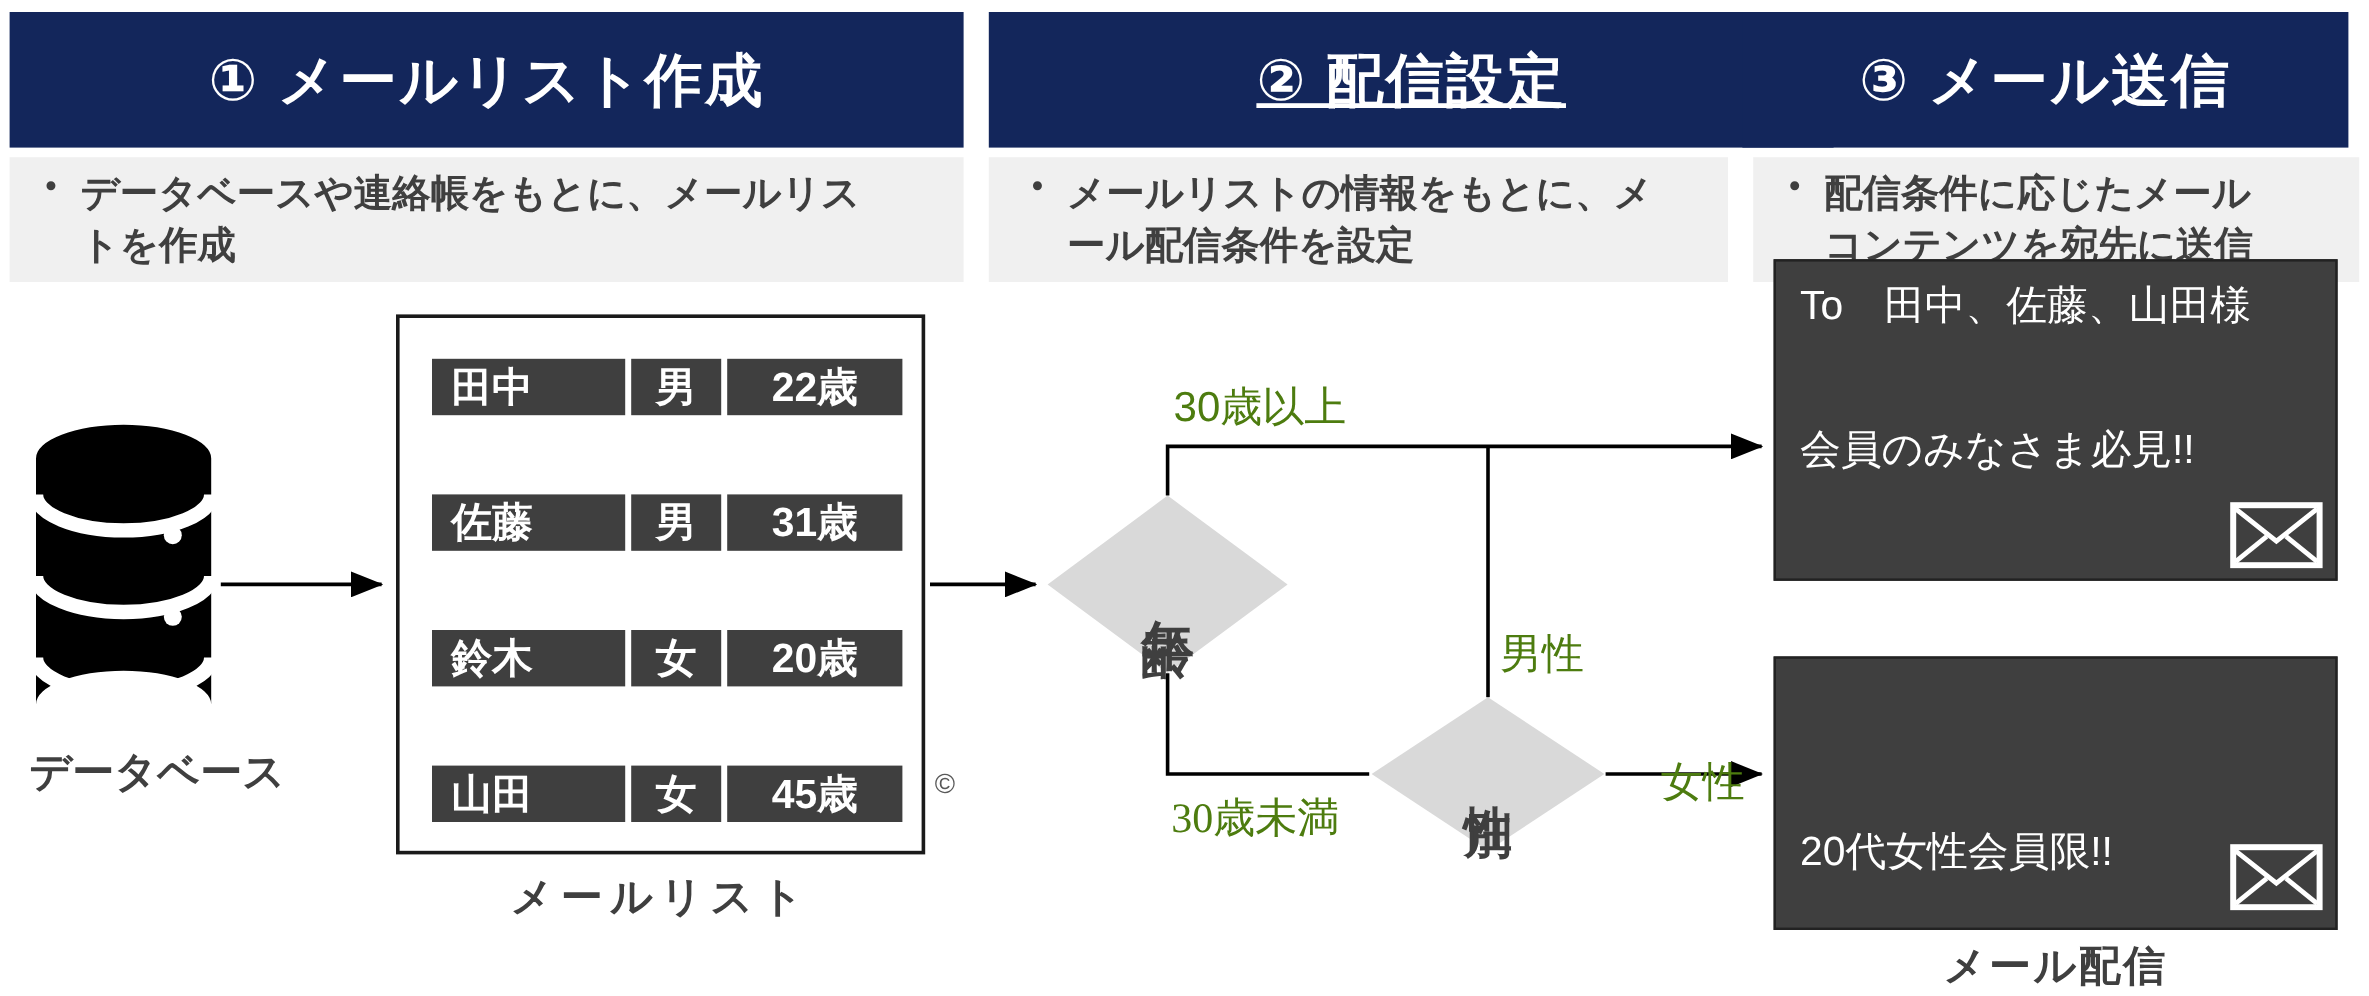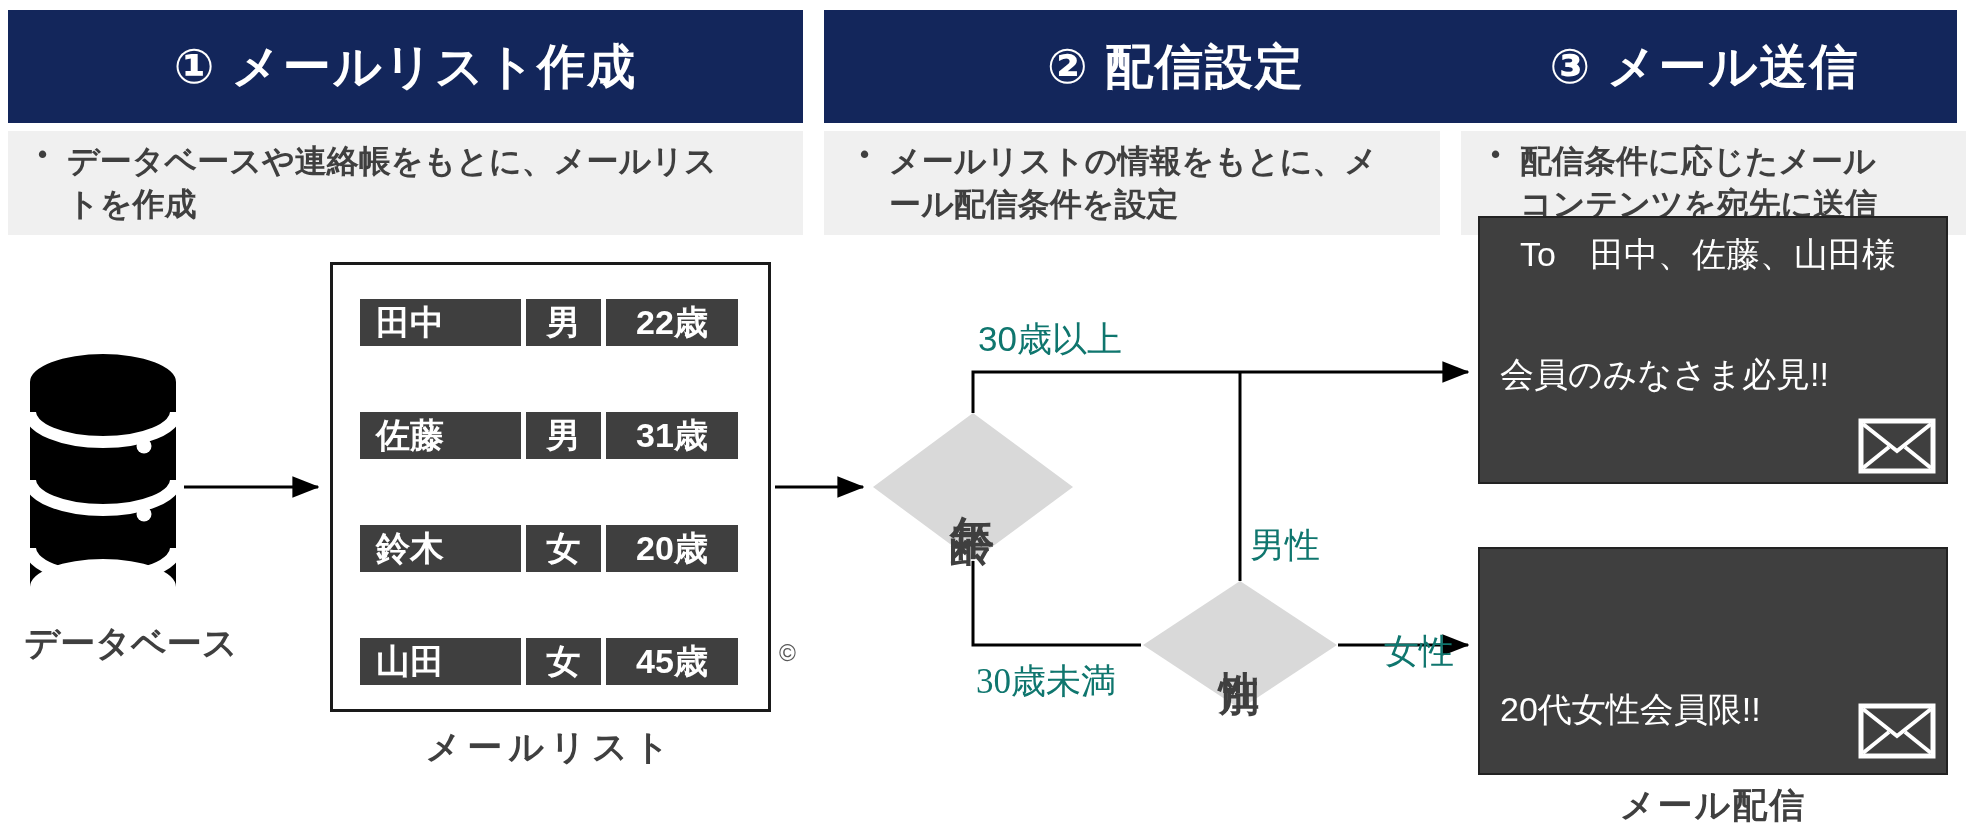--- a/index.html
+++ b/index.html
@@ -7,21 +7,21 @@
     position:relative;width:1974px;height:830px;background:#ffffff;overflow:hidden;
     font-family:"Liberation Sans","DejaVu Sans",sans-serif;
   }
   
   .col-header{
     position:absolute;top:10px;height:113px;background:#13265B;color:#ffffff;
     font-weight:bold;font-size:48px;display:flex;align-items:center;justify-content:center;
     letter-spacing:2px;
   }
   .h1{left:8px;width:795px;}
-  .h2{left:824px;width:704px;}
+  .h2{left:824px;width:704px;text-decoration:underline;}
   .h3{left:1452px;width:505px;}
   
   .col-band{
     position:absolute;top:131px;height:104px;background:#F0F0F0;color:#3F3F3F;
     font-weight:bold;font-size:32px;display:flex;align-items:center;box-sizing:border-box;
   }
   .b1{left:8px;width:795px;padding-left:30px;}
   .b2{left:824px;width:616px;padding-left:36px;}
   .b3{left:1461px;width:505px;padding-left:30px;}
   .bullet{font-size:26px;margin-right:20px;align-self:flex-start;margin-top:8px;}
@@ -32,39 +32,39 @@
   .db-icon{position:absolute;left:28px;top:352px;}
   .db-label{position:absolute;left:0px;top:620px;width:262px;text-align:center;
     font-weight:bold;font-size:35px;color:#3F3F3F;}
   
   .mail-list{position:absolute;left:330px;top:262px;width:441px;height:450px;background:#ffffff;
     border:3px solid #1a1a1a;box-sizing:border-box;padding:18px 0 0 27px;}
   .ml-row{display:flex;gap:5px;height:63px;margin-bottom:50px;font-size:34px;font-weight:bold;color:#ffffff;}
   .cell{background:#3F3F3F;display:flex;align-items:center;box-sizing:border-box;margin-top:16px;}
   .c-name{width:161px;padding-left:16px;}
   .c-sex{width:75px;justify-content:center;}
-  .c-age{width:132px;justify-content:center;}
+  .c-age{width:146px;justify-content:center;}
   .list-label{position:absolute;left:330px;top:724px;width:441px;text-align:center;
     font-weight:bold;font-size:35px;color:#3F3F3F;letter-spacing:6px;}
   
   .diamond-label{position:absolute;display:flex;align-items:center;justify-content:center;
     writing-mode:vertical-rl;text-orientation:upright;font-weight:bold;color:#3F3F3F;letter-spacing:6px;}
   .d-age{left:923px;top:417px;width:100px;height:140px;font-size:44px;}
   .d-gender{left:1192px;top:585px;width:96px;height:120px;font-size:40px;}
-  .branch-label{position:absolute;color:#0f766e;font-size:35px;white-space:nowrap;}
+  .branch-label{position:absolute;color:#4d7c0f;font-size:35px;white-space:nowrap;}
   .bl-over30{left:978px;top:316px;}
   .bl-under30{left:976px;top:658px;font-family:Liberation Serif, serif;}
   .bl-male{left:1250px;top:522px;}
   .bl-female{left:1355px;top:628px;margin-left:29px;}
   
   .mail{position:absolute;left:1478px;width:470px;background:#3F3F3F;border:2px solid #222222;
     box-sizing:border-box;color:#ffffff;font-size:34px;}
   .m1{top:216px;height:268px;}
   .m2{top:547px;height:228px;}
-  .mail .to{position:absolute;left:20px;top:14px;margin-left:20px;}
+  .mail .to{position:absolute;left:20px;top:14px;}
   .m1 .mbody{position:absolute;left:20px;top:134px;}
   .m2 .mbody{position:absolute;left:20px;top:138px;}
   .envelope{position:absolute;right:10px;}
   .m1 .envelope{bottom:8px;}
   .m2 .envelope{bottom:14px;}
   .delivery-label{position:absolute;left:1478px;top:782px;width:470px;text-align:center;
     font-weight:bold;font-size:35px;color:#3F3F3F;letter-spacing:2px;}
   
   .copyright{position:absolute;left:779px;top:640px;font-size:23px;color:#595959;}
 </style>

